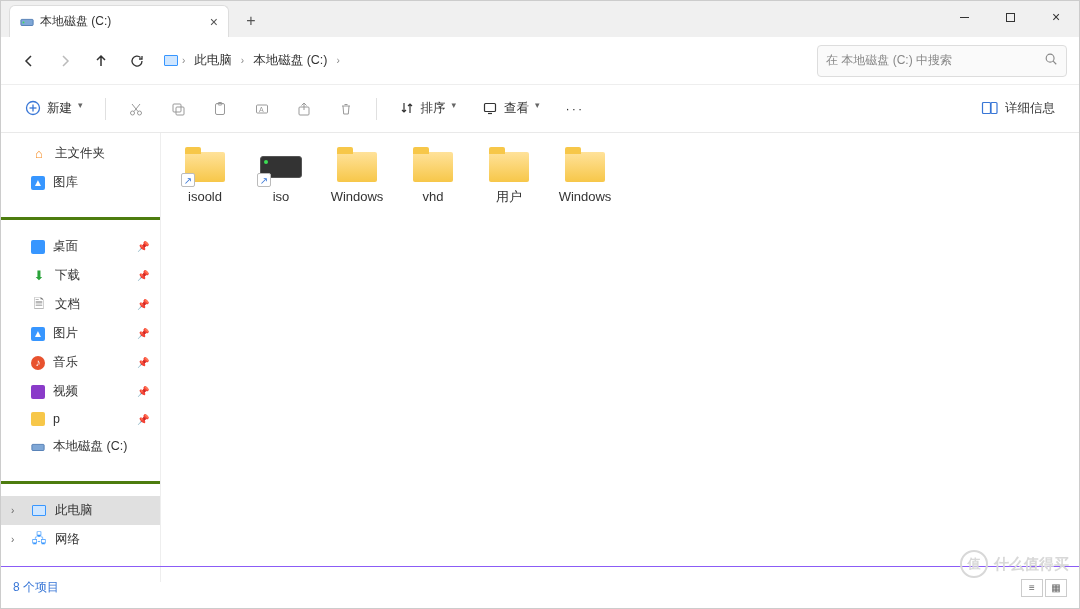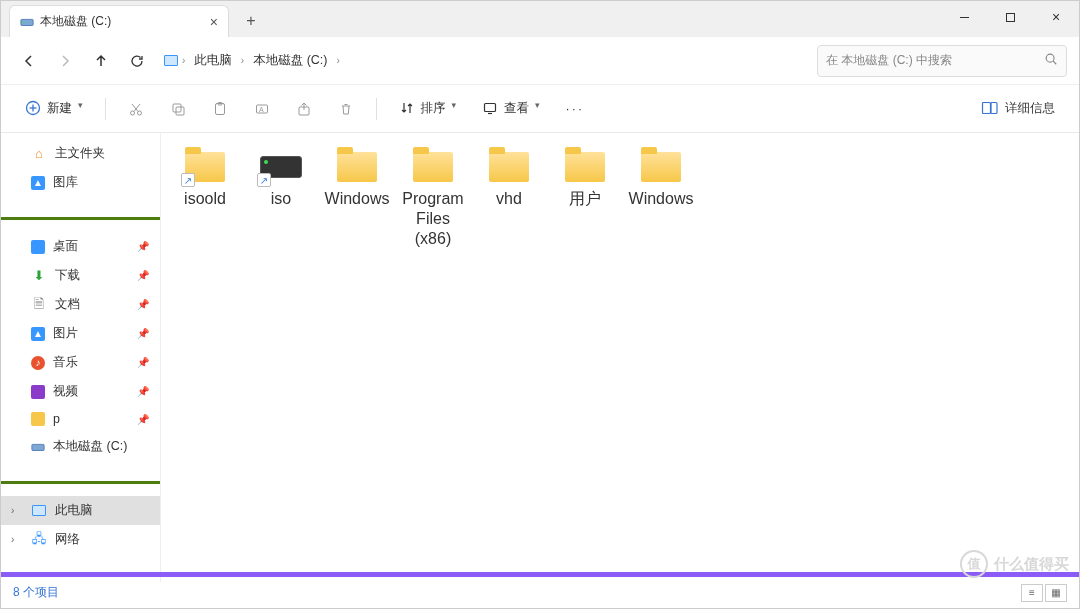--- a/index.html
+++ b/index.html
@@ -43,29 +43,29 @@
 .sidebar .sec + .sec { border-top: 3px solid #4d7c0f; margin-top: 18px; padding-top: 12px; }
 .side-item { display:flex; align-items:center; gap:8px; padding: 6px 10px 6px 30px; font-size:12.5px; position:relative; }
 .side-item .pin { margin-left:auto; color:#aaa; font-size:10px; }
 .side-item.selected { background:#e0e0e0; }
 .side-item .expand { position:absolute; left:10px; font-size:10px; color:#666; }
 
 
 .content { flex:1; padding: 12px 6px; display:flex; flex-wrap:wrap; align-content:flex-start; }
 .item { width: 76px; display:flex; flex-direction:column; align-items:center; text-align:center; padding: 4px 2px; gap:4px; margin: 0 0 10px 0; }
 .item .ic { width: 44px; height: 36px; position:relative; display:flex; align-items:center; justify-content:center; }
-.item .label { font-size: 16px; line-height:1.25; word-break: break-word; }
+.item .label { font-size: 13px; line-height:1.25; word-break: break-word; }
 .folder { width: 40px; height: 30px; background: linear-gradient(#ffe29a,#f7c749); border-radius: 2px; position:relative; }
 .folder::before { content:""; position:absolute; top:-5px; left:0; width:16px; height:7px; background:#f7c749; border-radius:2px 2px 0 0; }
 .drive { width:42px; height:22px; background:#333; border-radius:3px; position:relative; border:1px solid #555; }
 .drive::after { content:""; position:absolute; left:3px; top:3px; width:4px; height:4px; background:#3cde54; border-radius:50%; }
 .shortcut-arrow { position:absolute; left:-2px; bottom:-2px; width:14px; height:14px; background:#fff; border:1px solid #bbb; border-radius:2px; display:flex; align-items:center; justify-content:center; font-size:10px; color:#3876d6; }
 
 
-.status { position:absolute; bottom:0; left:0; right:0; height:36px; border-top:5px solid #8b5cf6; display:flex; align-items:center; padding:0 12px; font-size:12px; color:#3876d6; }
+.status { position:absolute; bottom:0; left:0; right:0; height:42px; border-top:1px solid #8b5cf6; display:flex; align-items:center; padding:0 12px; font-size:12px; color:#3876d6; }
 .status .viewswitch { margin-left:auto; display:flex; gap:2px; }
 .status .vb { width:22px; height:18px; border:1px solid #ccc; display:flex; align-items:center; justify-content:center; font-size:10px; color:#666; }
 
 
 .watermark { position:absolute; right:10px; bottom:30px; color:#d8d8d8; font-size:15px; display:flex; align-items:center; gap:6px; font-weight:bold; pointer-events:none; }
 .watermark .circle { width:28px; height:28px; border:2px solid #d8d8d8; border-radius:50%; display:flex; align-items:center; justify-content:center; font-size:13px; }
 
 
 .ico { width:16px; height:16px; display:inline-flex; align-items:center; justify-content:center; font-size:13px; }
 .sq { width:14px; height:14px; border-radius:2px; }
@@ -307,26 +307,20 @@
     <div class="item">
         <div class="ic">
           <div class="folder"></div>
         </div>
         <div class="label">Windows</div>
       </div>
     <div class="item">
         <div class="ic">
           <div class="folder"></div>
         </div>
-        <div class="label">Program Files (x86)</div>
-      </div>
-    <div class="item">
-        <div class="ic">
-          <div class="folder"></div>
-        </div>
         <div class="label">vhd</div>
       </div>
     <div class="item">
         <div class="ic">
           <div class="folder"></div>
         </div>
         <div class="label">用户</div>
       </div>
     <div class="item">
         <div class="ic">

